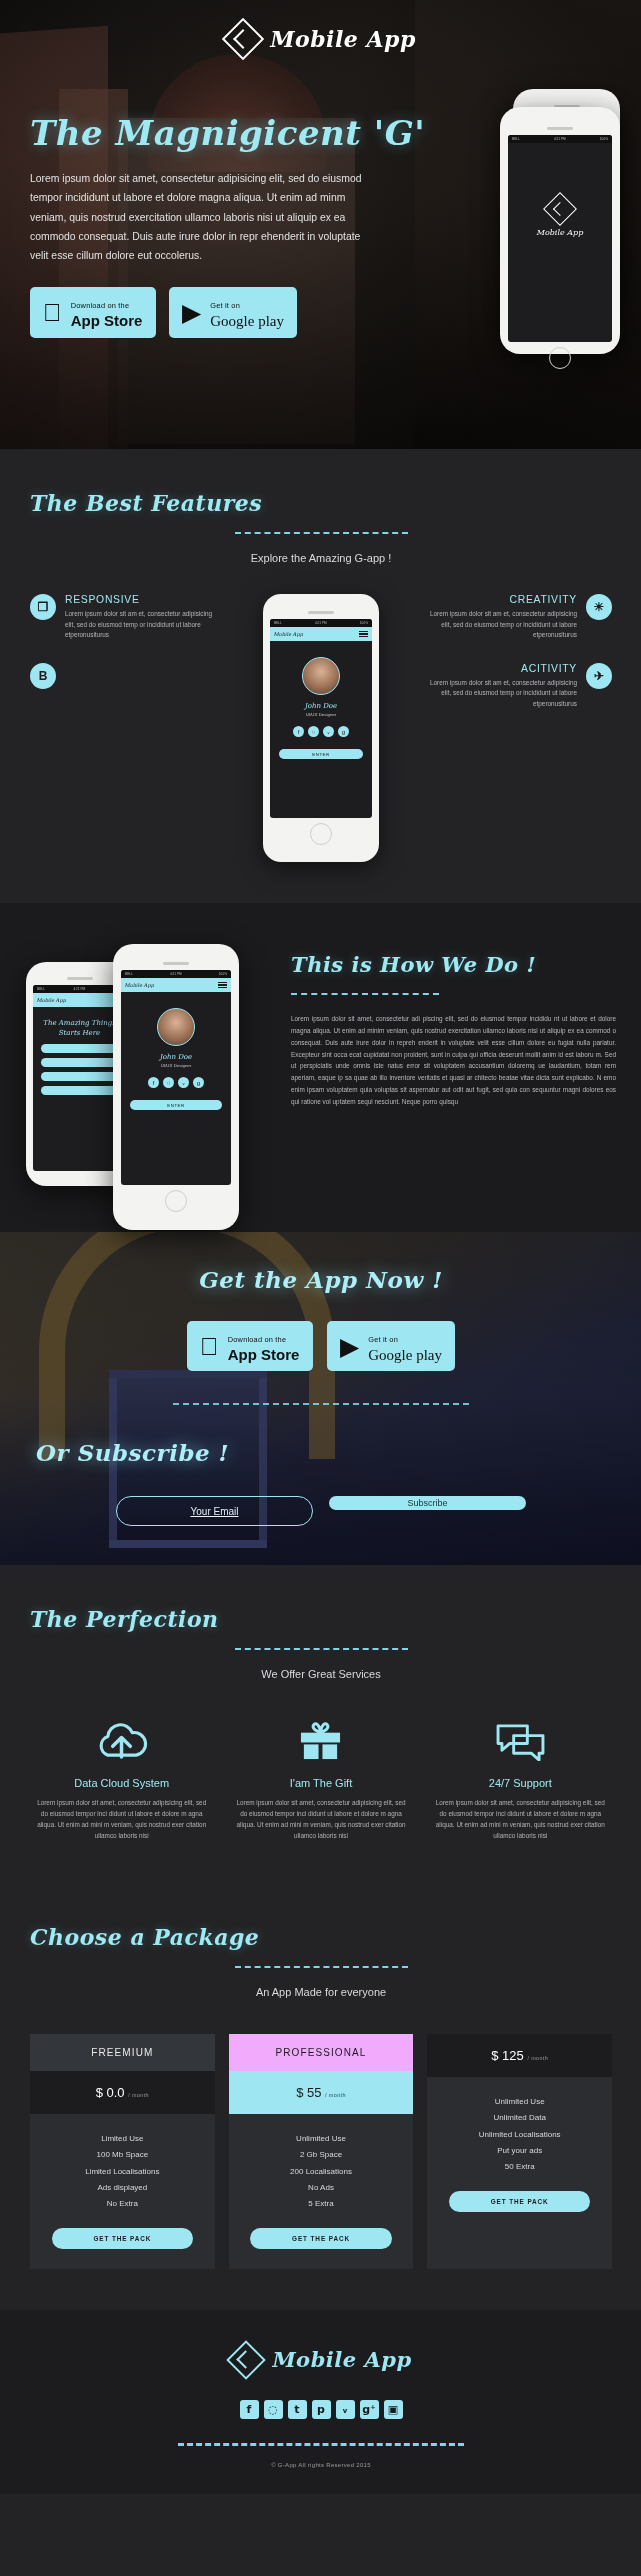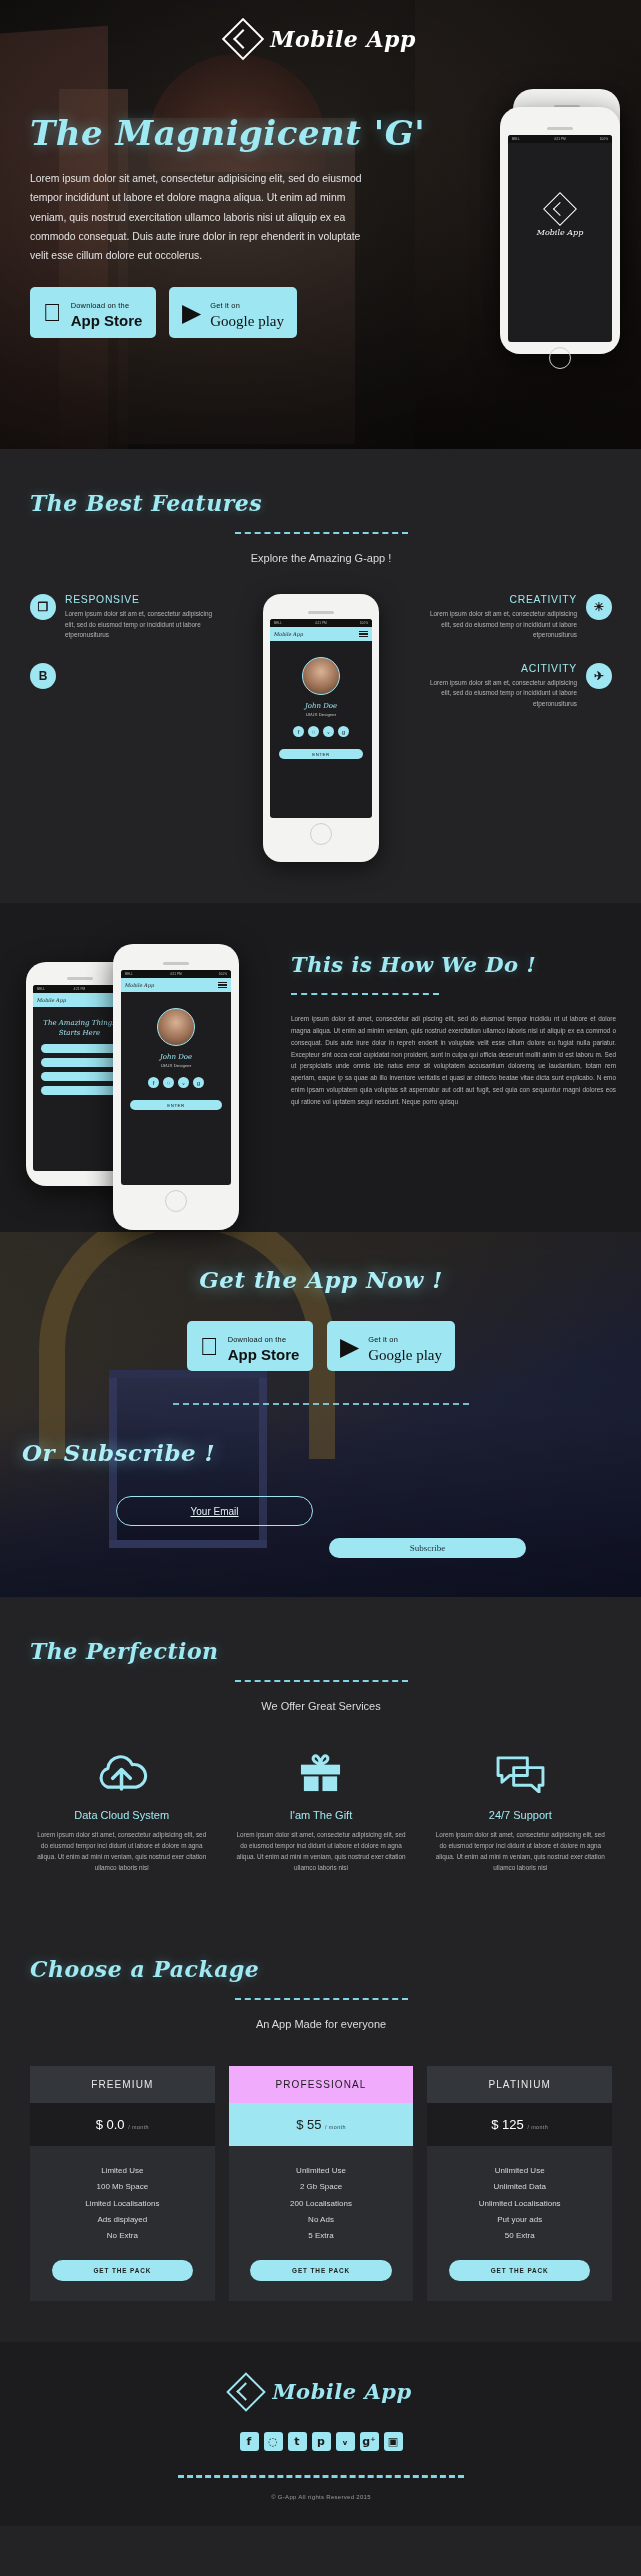--- a/index.html
+++ b/index.html
@@ -115,43 +115,43 @@
   .hp2 { position:absolute; left:87px; top:0; width:126px; padding:18px 8px; z-index:3; }
   .hp1 .phone-screen { height:186px; border-radius:3px; }
   .hp2 .phone-screen { height:215px; border-radius:3px; }
   .how-right { flex:1; padding-top:8px; }
   .how-title { font-size:21px; color:#9fe9f2; text-shadow:0 0 10px rgba(120,220,240,.3); }
   .how-dash { width:148px; border-top:2.5px dashed #7fd6e6; margin:16px 0 18px; }
   .how-text { font-size:6.4px; color:#b9b9b9; line-height:1.85; text-align:justify; }
 
   
   .cta {
-    position:relative; overflow:hidden; padding:34px 22px 39px;
+    position:relative; overflow:hidden; padding:34px 36px 39px;
     background:
       linear-gradient(180deg, rgba(10,14,30,.72) 0%, rgba(12,16,34,.62) 50%, rgba(8,10,24,.80) 100%),
       linear-gradient(160deg,#8a7337 0%,#6e5a2c 28%,#3a3b52 58%,#20233c 100%);
   }
   .cta-arch { position:absolute; left:39px; top:-30px; width:296px; height:257px;
     border:26px solid rgba(110,88,44,.55); border-radius:148px 148px 0 0; border-bottom:none; }
   .cta-door { position:absolute; left:109px; top:138px; width:158px; height:178px;
     background:linear-gradient(180deg,rgba(40,46,78,.8),rgba(16,18,34,.9)); border:8px solid rgba(54,60,98,.7); }
   .cta-inner { position:relative; z-index:4; }
   .cta-title { text-align:center; font-size:23px; color:#aeeef7; text-shadow:0 0 16px rgba(140,230,250,.6); }
   .cta-stores { display:flex; justify-content:center; gap:14px; margin-top:28px; }
   .cta-dash { width:296px; border-top:2.5px dashed #86d9e8; margin:32px auto 0; opacity:.85; }
   .cta-sub-title { text-align:left; font-size:23px; color:#aeeef7; margin-top:34px; text-shadow:0 0 16px rgba(140,230,250,.6); }
   .form-row { display:flex; justify-content:center; gap:16px; margin-top:30px; }
   .email-in {
     width:197px; height:30px; border-radius:16px; border:1.5px solid #9de6f2;
     background:transparent; color:#e8f8fb; text-align:center; font-size:10px;
     font-family:"Liberation Sans", sans-serif; outline:none;text-decoration:underline;
   }
   .email-in::placeholder { color:#dfeff3; }
-  .sub-btn { width:197px; height:20px; border-radius:16px; border:none; background:#9de6f2;
-    color:#16343b; font-size:9px; cursor:pointer; font-family:Liberation Serif, serif;margin-top:42px; }
+  .sub-btn { width:197px; height:14px; border-radius:16px; border:none; background:#9de6f2;
+    color:#16343b; font-size:9px; cursor:pointer; font-family:Liberation Sans, sans-serif; }
 
   
   .svc-wrap { display:flex; gap:16px; margin-top:34px; }
   .svc { flex:1; text-align:center; }
   .svc-ico { height:53px; display:flex; align-items:center; justify-content:center; }
   .svc-ttl { font-size:11px; color:#9fe9f2; margin-top:10px; }
   .svc-txt { font-size:6.4px; color:#b2b2b2; line-height:1.7; margin-top:9px; padding:0 6px; }
 
   
   .price-wrap { display:flex; gap:14px; margin-top:36px; }
@@ -519,21 +519,20 @@
         <div class="plan-li">Unlimited Use</div>
         <div class="plan-li">2 Gb Space</div>
         <div class="plan-li">200 Localisations</div>
         <div class="plan-li">No Ads</div>
         <div class="plan-li">5 Extra</div>
         <div class="plan-btn">GET THE PACK</div>
       </div>
     </div>
 
     <div class="plan">
-      <div class="plan-head">PLATINIUM</div>
       <div class="plan-price">
         <span>$ 125</span>
         <span class="per">/ month</span>
       </div>
       <div class="plan-body">
         <div class="plan-li">Unlimited Use</div>
         <div class="plan-li">Unlimited Data</div>
         <div class="plan-li">Unlimited Localisations</div>
         <div class="plan-li">Put your ads</div>
         <div class="plan-li">50 Extra</div>

